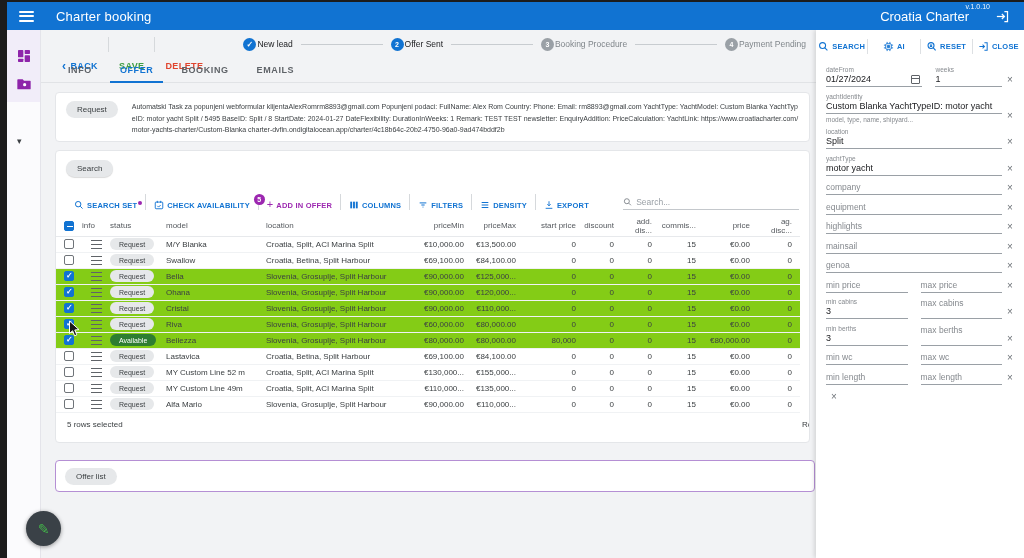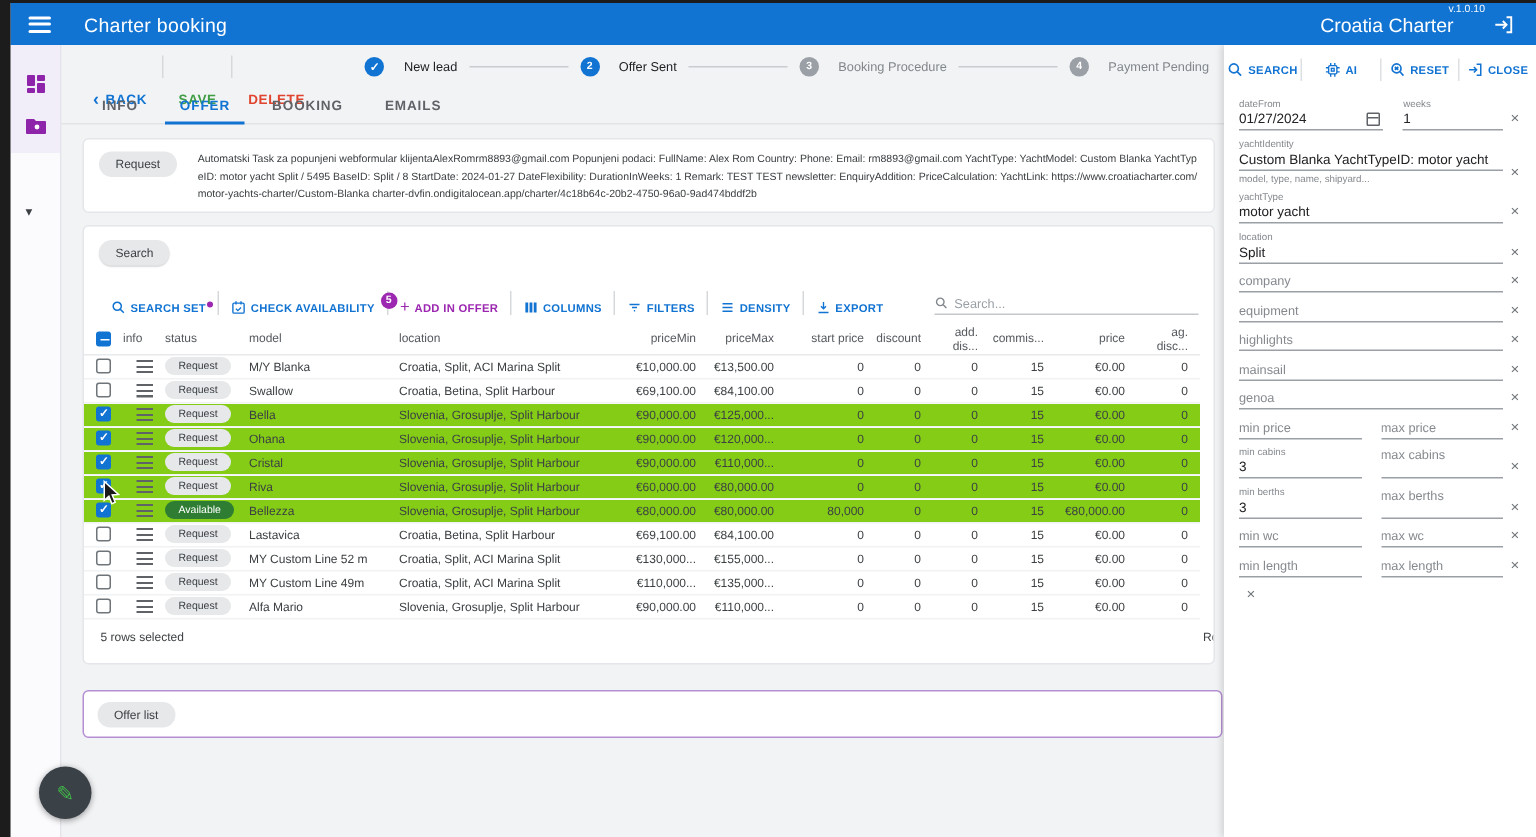--- a/index.html
+++ b/index.html
@@ -40,21 +40,21 @@
   .act-btn { font-size:9px; font-weight:700; letter-spacing:.4px; padding:0 10px; cursor:pointer;
     display:flex; align-items:center; gap:3px;margin-top:44px; }
   .act-back { color:#1173d2; }
   .act-back::before { content:'‹'; font-size:12px; font-weight:700; margin-right:1px; }
   .act-save { color:#3f9d44; }
   .act-del  { color:#e0442e; }
   .vsep { width:1px; height:15px; background:#d6d9dc; }
 
   
   .stepper { flex:1; display:flex; align-items:center; margin:0 14px 0 30px; }
-  .step { display:flex; align-items:center; gap:13px; }
+  .step { display:flex; align-items:center; gap:1px; }
   .step-circle { width:13px; height:13px; border-radius:50%; color:#fff; font-size:7px;
     display:flex; align-items:center; justify-content:center; font-weight:700; }
   .step-circle.done { background:#1173d2; }
   .step-circle.done::before { content:'✓'; font-size:8px; }
   .step-circle.active { background:#1173d2; }
   .step-circle.todo { background:#9aa0a6; }
   .step-label { font-size:8.5px; color:#202124; white-space:nowrap; }
   .step-label.todo { color:#80868b; }
   .step-line { flex:1; height:1px; background:#c8ccd0; margin:0 8px; }
 
@@ -573,31 +573,31 @@
             <div class="f-label">yachtIdentity</div>
             <div class="f-value">Custom Blanka YachtTypeID: motor yacht</div>
           </div>
           <div class="f-helper">model, type, name, shipyard...</div>
         </div>
         <span class="xicon"></span>
       </div>
       <div class="f-row">
         <div class="f-body">
           <div class="f-half">
+            <div class="f-label">location</div>
+            <div class="f-value">Split</div>
+          </div>
+        </div>
+        <span class="xicon"></span>
+      </div>
+      <div class="f-row">
+        <div class="f-body">
+          <div class="f-half">
             <div class="f-label">yachtType</div>
             <div class="f-value">motor yacht</div>
-          </div>
-        </div>
-        <span class="xicon"></span>
-      </div>
-      <div class="f-row">
-        <div class="f-body">
-          <div class="f-half">
-            <div class="f-label">location</div>
-            <div class="f-value">Split</div>
           </div>
         </div>
         <span class="xicon"></span>
       </div>
       <div class="f-row">
         <div class="f-body">
           <div class="f-half">
             <div class="f-value ph">company</div>
           </div>
         </div>

